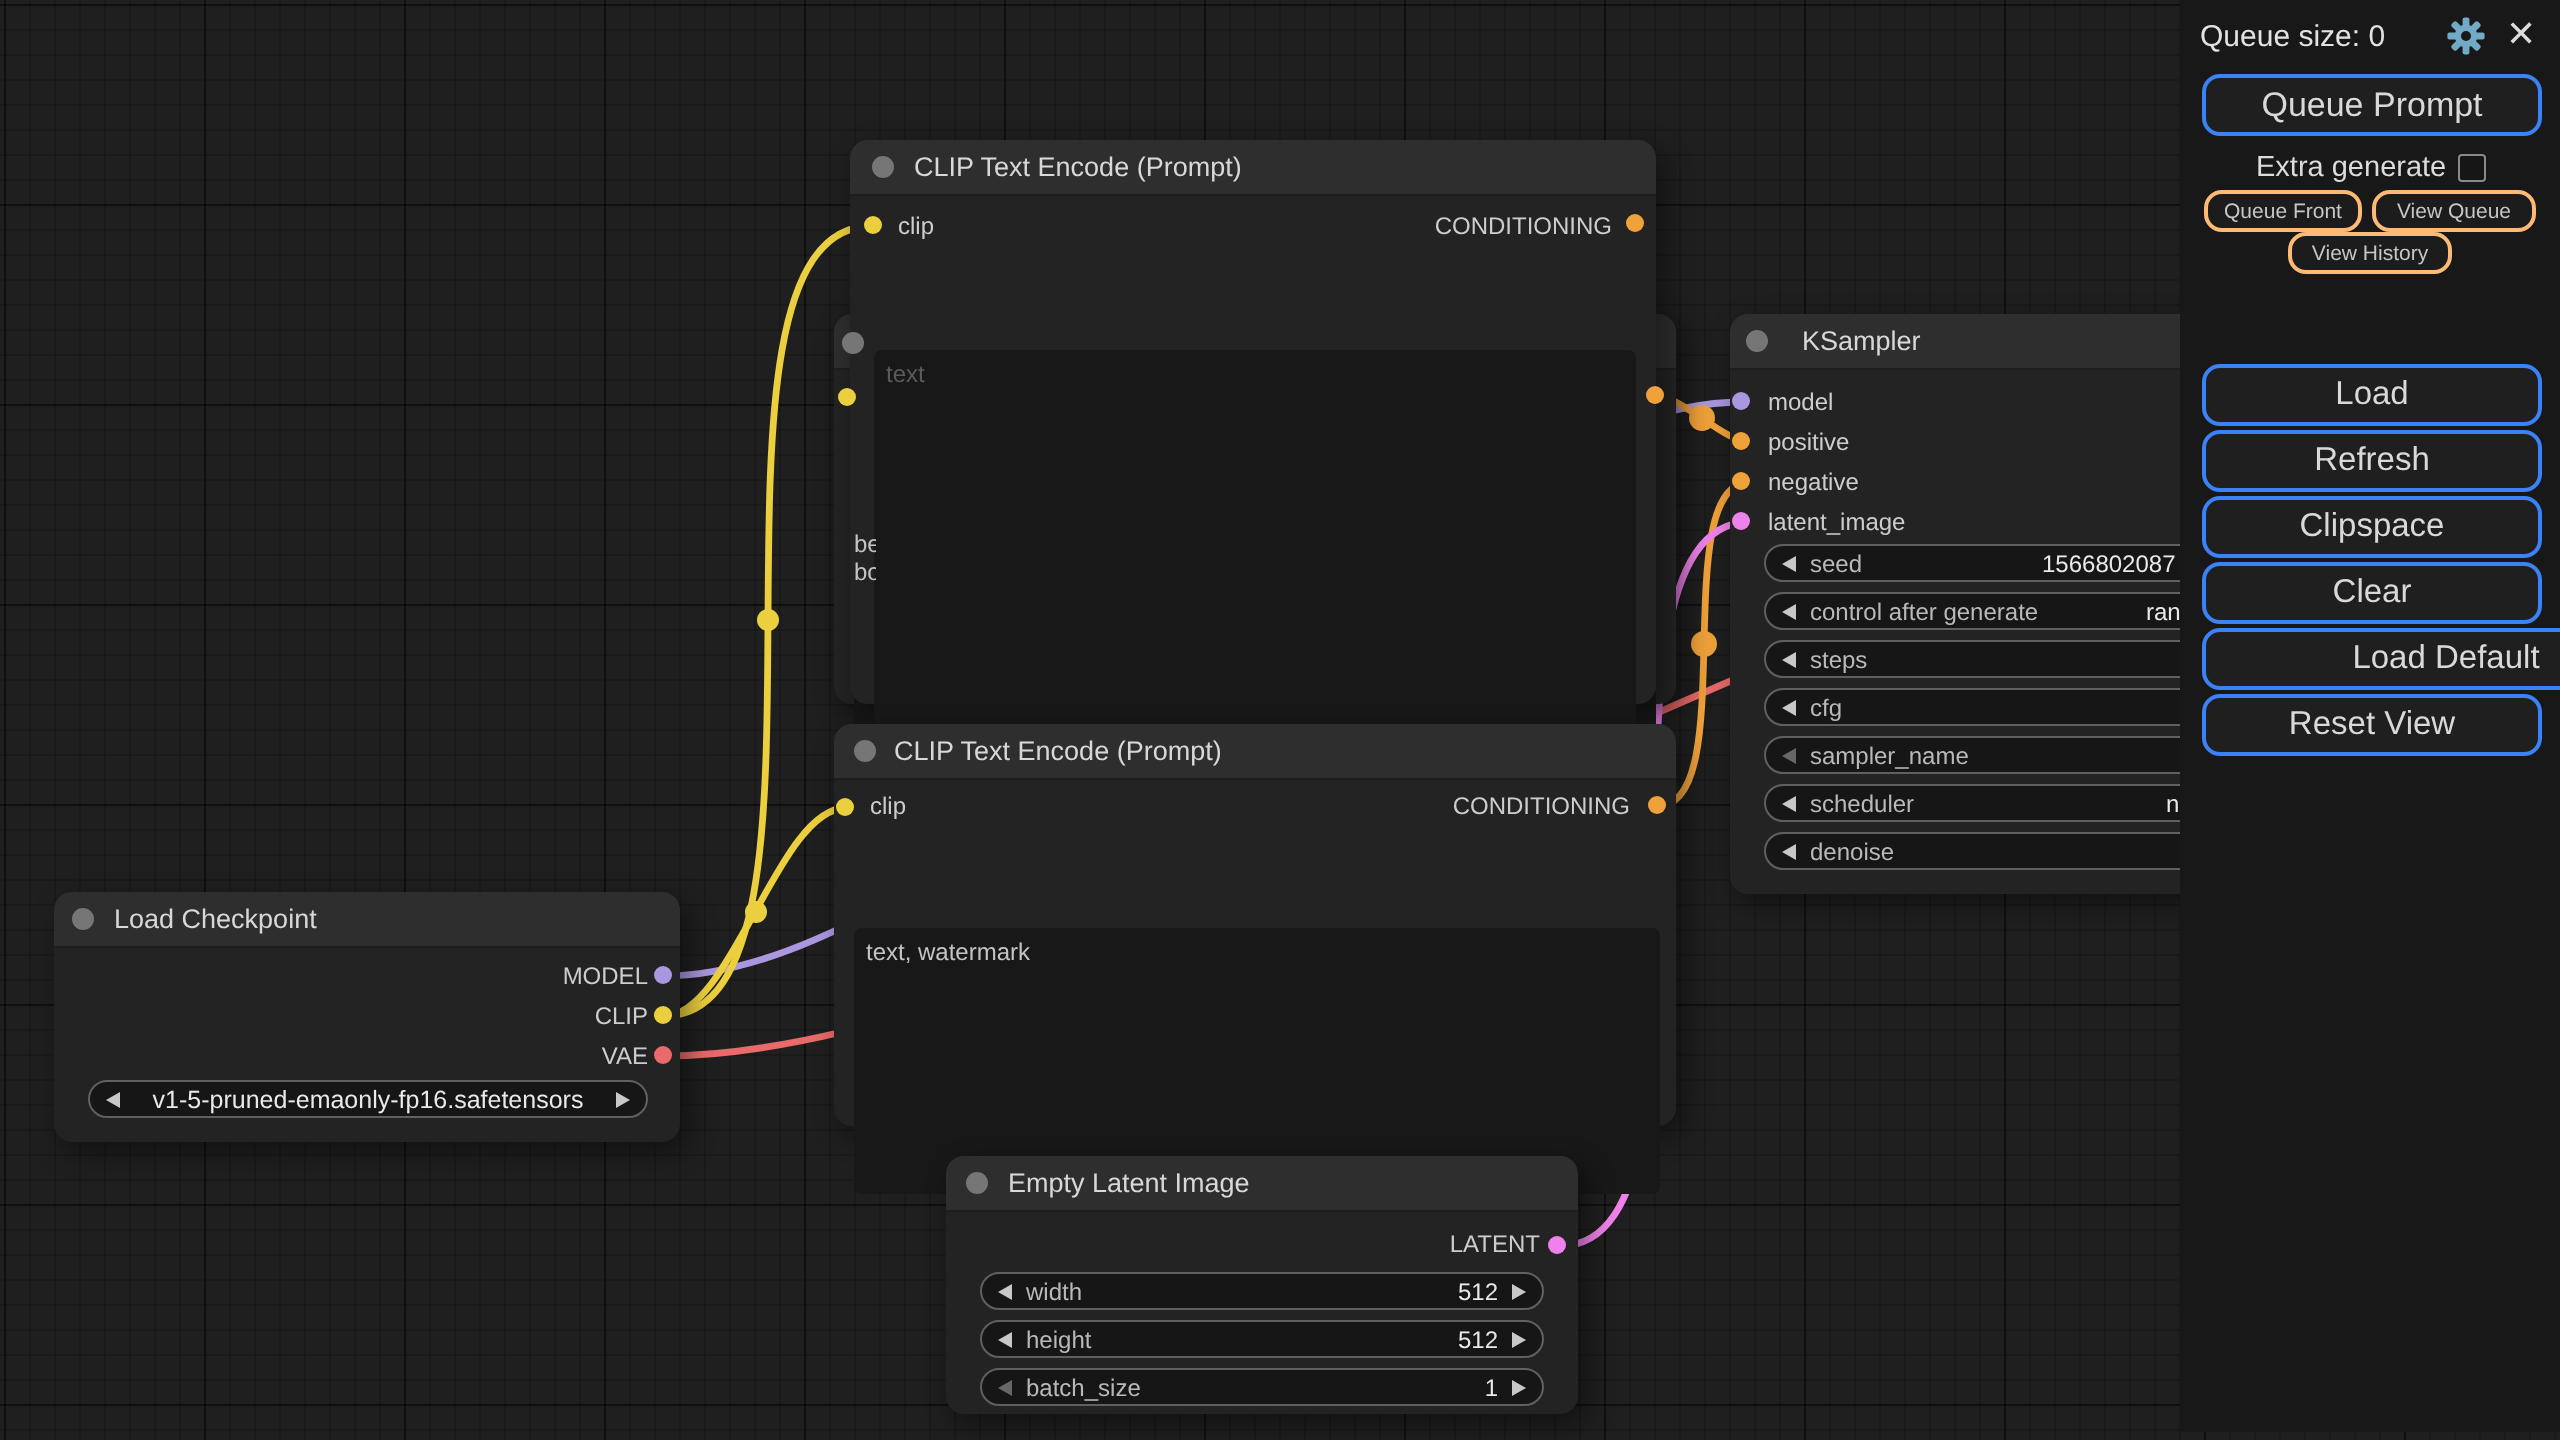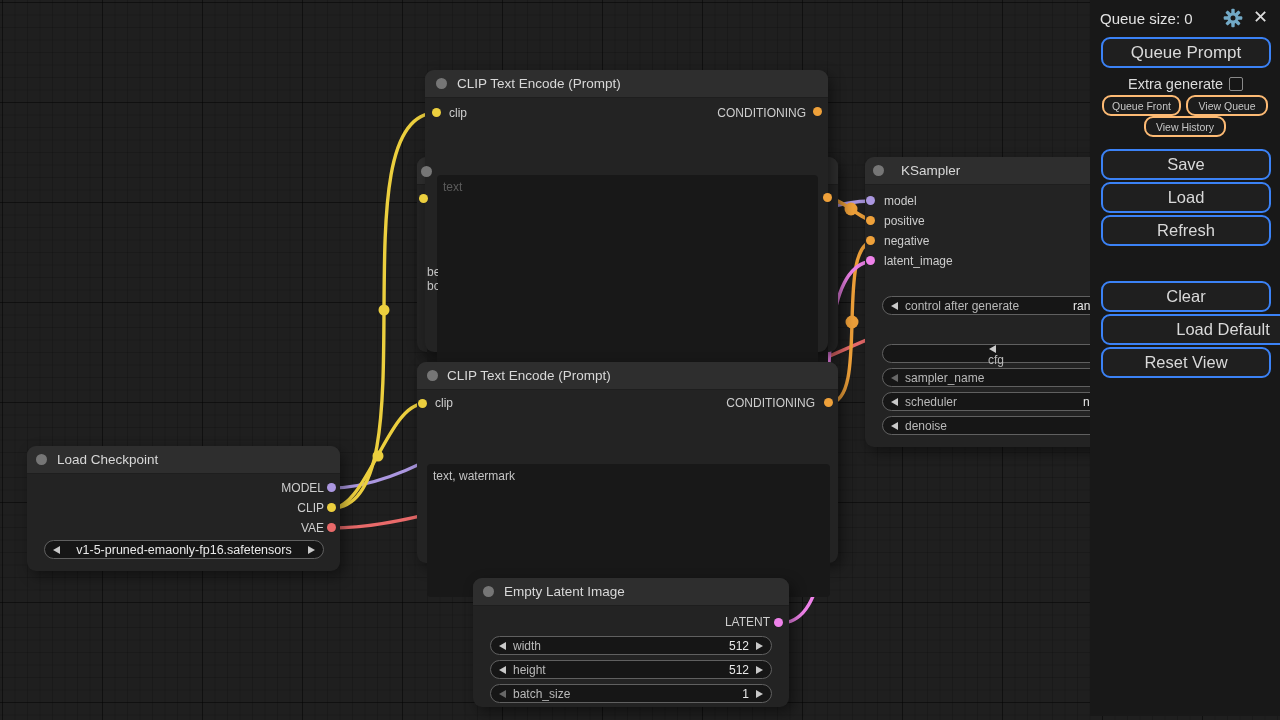--- a/index.html
+++ b/index.html
@@ -157,26 +157,35 @@
     <div class="collapse-dot" style="left:8px;top:8px;"></div>
     <div class="title" style="left:36px;">KSampler</div>
     <div class="port-dot" style="left:1px;top:39px;background:#ab97e0;"></div>
     <div class="port-label" style="left:19px;top:37px;">model</div>
     <div class="port-dot" style="left:1px;top:59px;background:#efa13a;"></div>
     <div class="port-label" style="left:19px;top:57px;">positive</div>
     <div class="port-dot" style="left:1px;top:79px;background:#efa13a;"></div>
     <div class="port-label" style="left:19px;top:77px;">negative</div>
     <div class="port-dot" style="left:1px;top:99px;background:#ef82ea;"></div>
     <div class="port-label" style="left:19px;top:97px;">latent_image</div>
+    <div class="widget" style="left:17px;top:115px;width:228px;">
+      <span class="arr l"></span>
+      <span>seed</span>
+      <span class="wval abs" style="left:138px;">1566802087</span>
+    </div>
     <div class="widget" style="left:17px;top:139px;width:228px;">
       <span class="arr l"></span>
       <span>control after generate</span>
       <span class="wval abs" style="left:190px;">randomize</span>
     </div>
-    <div class="widget" style="left:17px;top:187px;width:228px;flex-direction:column;">
+    <div class="widget" style="left:17px;top:163px;width:228px;">
+      <span class="arr l"></span>
+      <span>steps</span>
+    </div>
+    <div class="widget" style="left:17px;top:187px;width:228px;">
       <span class="arr l"></span>
       <span>cfg</span>
     </div>
     <div class="widget" style="left:17px;top:211px;width:228px;">
       <span class="arr l dim"></span>
       <span>sampler_name</span>
     </div>
     <div class="widget" style="left:17px;top:235px;width:228px;">
       <span class="arr l"></span>
       <span>scheduler</span>
@@ -204,20 +213,20 @@
       </g>
       <circle r="2.5" fill="#181818"></circle>
     </svg>
     <div id="close-x">✕</div>
     <div class="sb-btn" style="top:37px;height:27px;font-size:17px;">Queue Prompt</div>
     <div id="extra-label">Extra generate</div>
     <div id="extra-cb"></div>
     <div class="sb-small" style="left:12px;top:95px;width:75px;">Queue Front</div>
     <div class="sb-small" style="left:96px;top:95px;width:78px;">View Queue</div>
     <div class="sb-small" style="left:54px;top:116px;width:78px;">View History</div>
-    <div class="sb-btn" style="top:149px;">Save</div>
     <div class="sb-btn" style="top:182px;">Load</div>
     <div class="sb-btn" style="top:215px;">Refresh</div>
+    <div class="sb-btn" style="top:248px;">Clipspace</div>
     <div class="sb-btn" style="top:281px;">Clear</div>
     <div class="sb-btn" style="top:314px;padding-left:37px;">Load Default</div>
     <div class="sb-btn" style="top:347px;">Reset View</div>
   </div>
 </div>
 
 </body></html>

